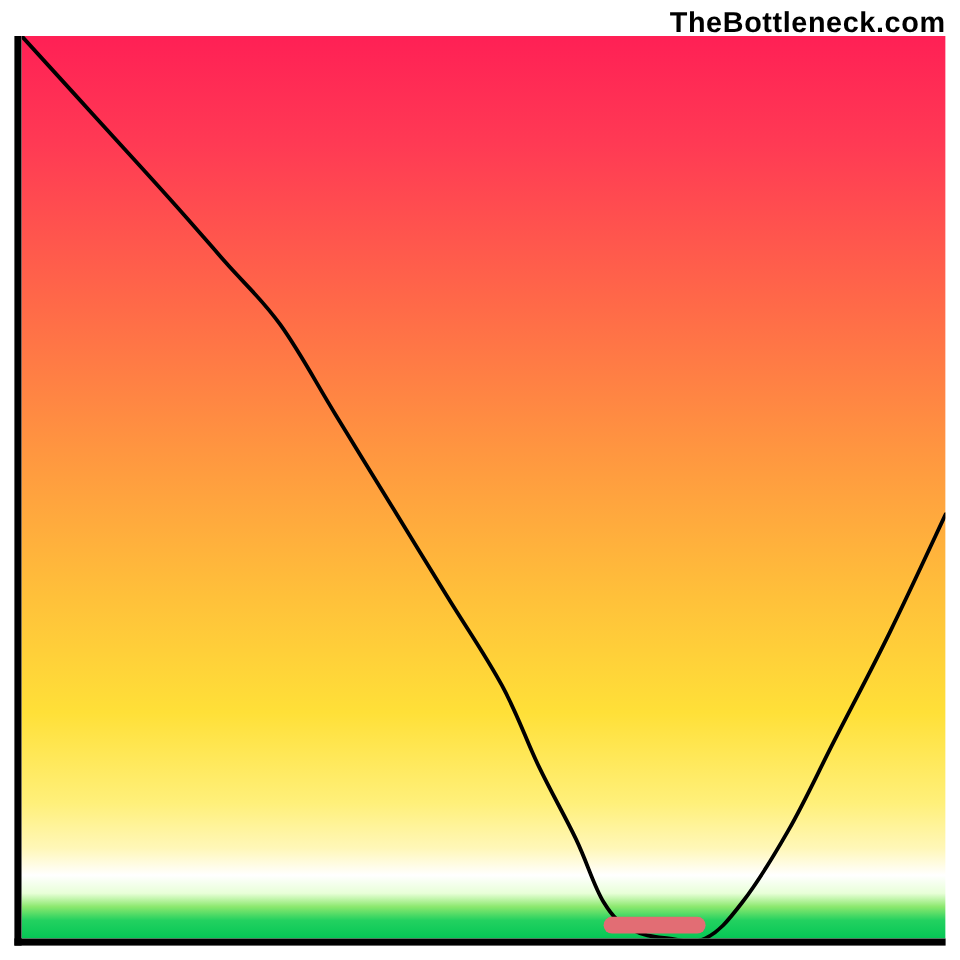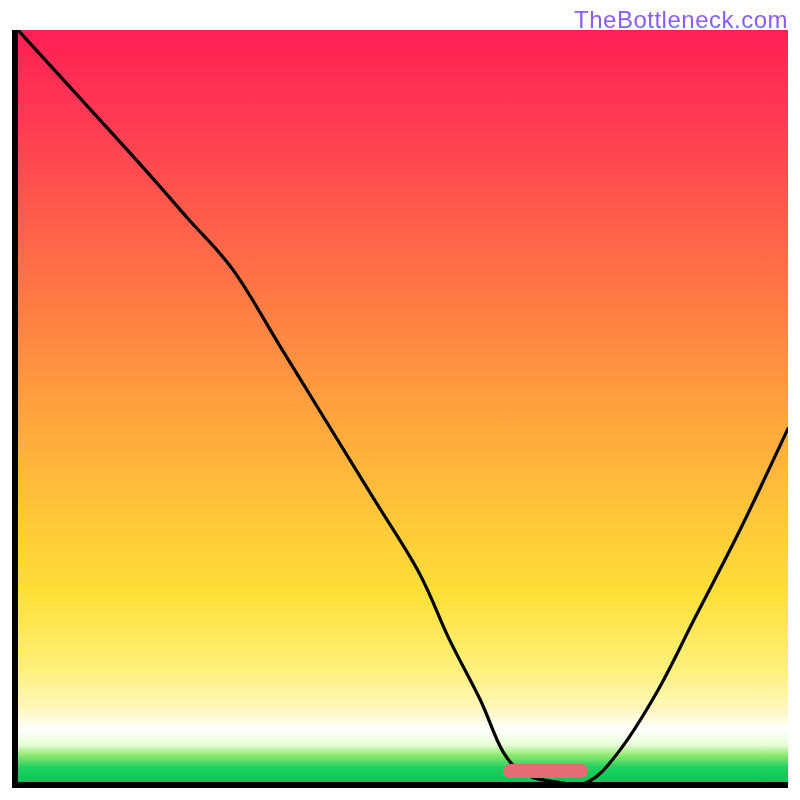--- a/index.html
+++ b/index.html
@@ -14,22 +14,22 @@
   .container {
     position: relative;
     width: 800px;
     height: 800px;
   }
   .watermark {
     position: absolute;
     top: 6px;
     right: 12px;
     font-size: 24px;
-    font-weight: 400;
-    color: #8b5cf6;
+    font-weight: 700;
+    color: #000000;
     letter-spacing: 0.5px;
     z-index: 10;
   }
   .plot {
     position: absolute;
     left: 12px;
     top: 30px;
     width: 776px;
     height: 758px;
     border-left: 6px solid #000;

